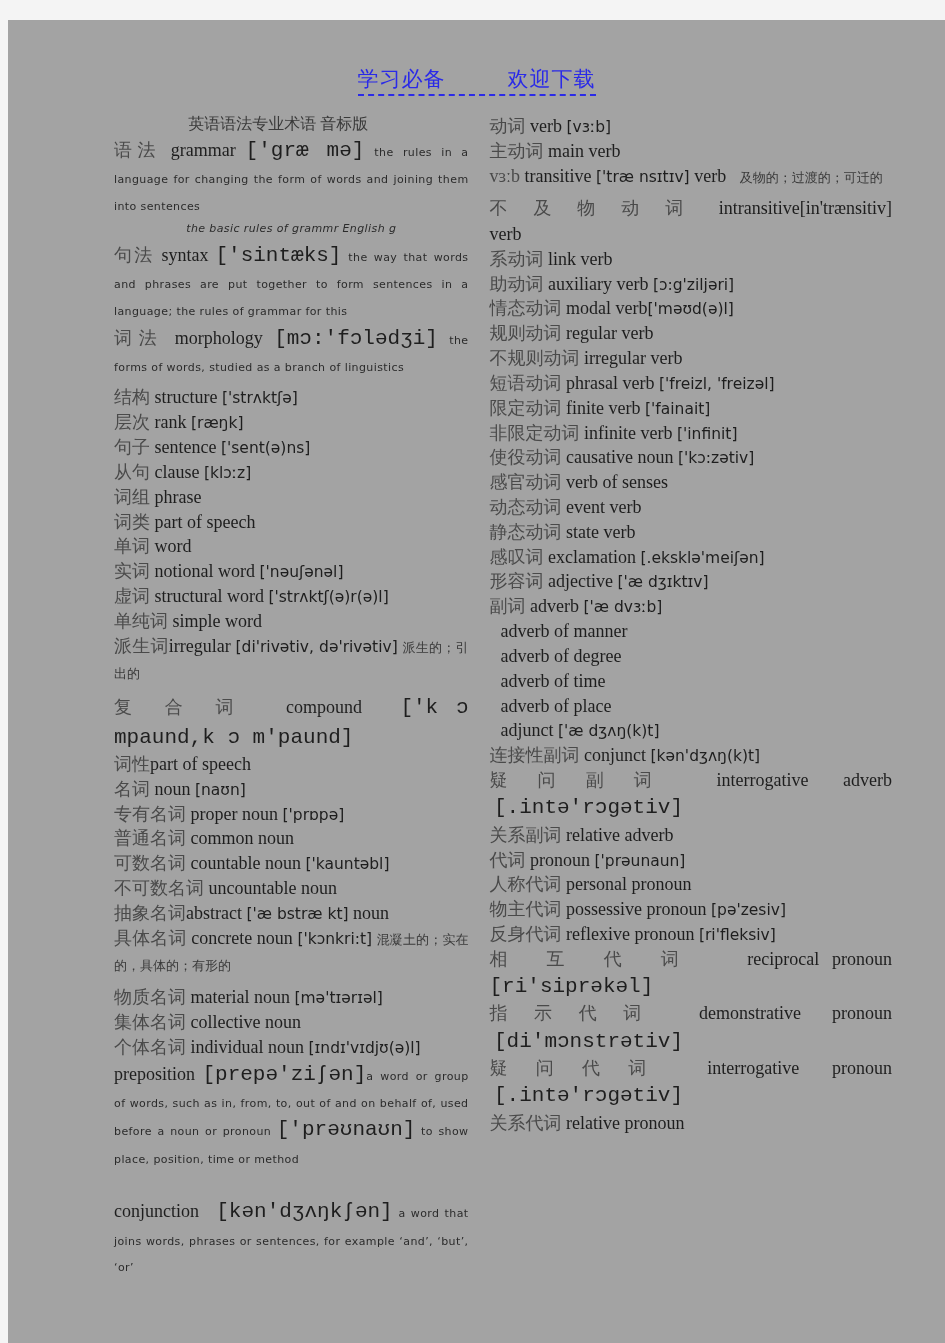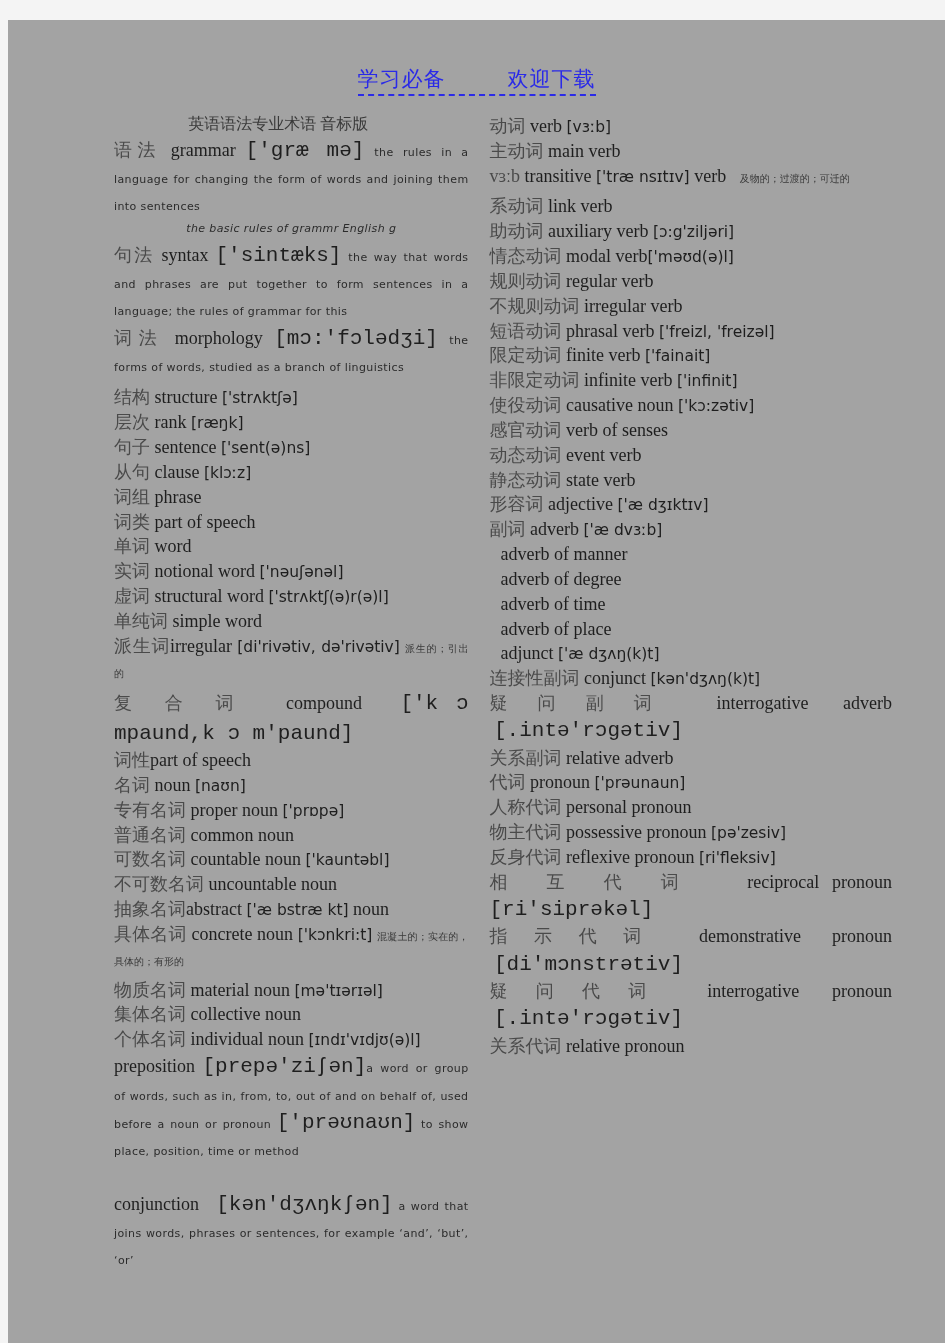--- a/index.html
+++ b/index.html
@@ -94,21 +94,21 @@
     font-family: "DejaVu Sans", sans-serif;
     font-size: 11px;
     color: #2b2b2b;
     line-height: 2.05;
     letter-spacing: 0.4px;
     text-align: center;
   }
   .def.ital { font-style: italic; }
   .cn-small {
     font-family: Liberation Sans, sans-serif;
-    font-size: 10px;
+    font-size: 13px;
     color: #3a3a3a;
     line-height: 1.9;
   }
   .indent { padding-left: 11px; }
   .spacer-sm { height: 6px; }
   .spacer-lg { height: 26px; }
 </style>
 </head>
 <body>
 
@@ -298,20 +298,24 @@
       <div class="entry tight">
         <span class="cn">vɜːb</span>
         <span class="en">transitive</span>
         <span class="ipa">['træ nsɪtɪv]</span>
         <span class="en">verb</span>
         &nbsp;&nbsp;<span class="cn-small">及物的；过渡的；可迁的</span>
       </div>
 
       <div class="spacer-sm"></div>
 
+      <div class="entry just-para">
+        <span class="cn" style="letter-spacing:9px">不 及 物 动 词</span>
+        &nbsp;&nbsp;&nbsp;<span class="en">intransitive[in'trænsitiv] verb</span>
+      </div>
 
       <div class="entry tight">
         <span class="cn">系动词</span>
         <span class="en">link verb</span>
       </div>
       <div class="entry tight">
         <span class="cn">助动词</span>
         <span class="en">auxiliary verb</span>
         <span class="ipa">[ɔ:g'ziljəri]</span>
       </div>
@@ -353,20 +357,25 @@
       </div>
       <div class="entry tight">
         <span class="cn">动态动词</span>
         <span class="en">event verb</span>
       </div>
       <div class="entry tight">
         <span class="cn">静态动词</span>
         <span class="en">state verb</span>
       </div>
       <div class="entry tight">
+        <span class="cn">感叹词</span>
+        <span class="en">exclamation</span>
+        <span class="ipa">[.eksklə'meiʃən]</span>
+      </div>
+      <div class="entry tight">
         <span class="cn">形容词</span>
         <span class="en">adjective</span>
         <span class="ipa">['æ dʒɪktɪv]</span>
       </div>
       <div class="entry tight">
         <span class="cn">副词</span>
         <span class="en">adverb</span>
         <span class="ipa">['æ dvɜːb]</span>
       </div>
 

